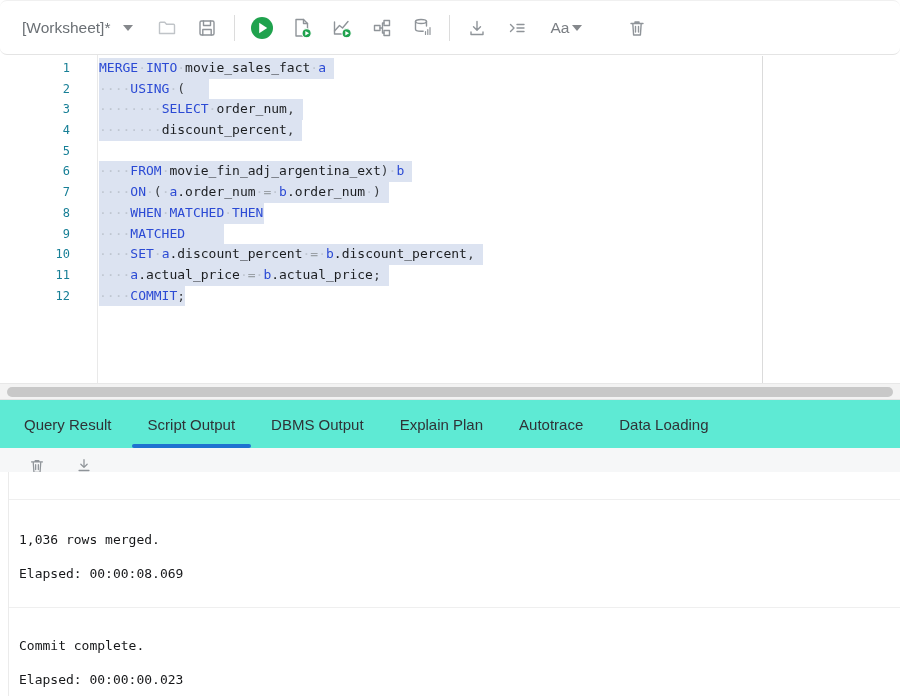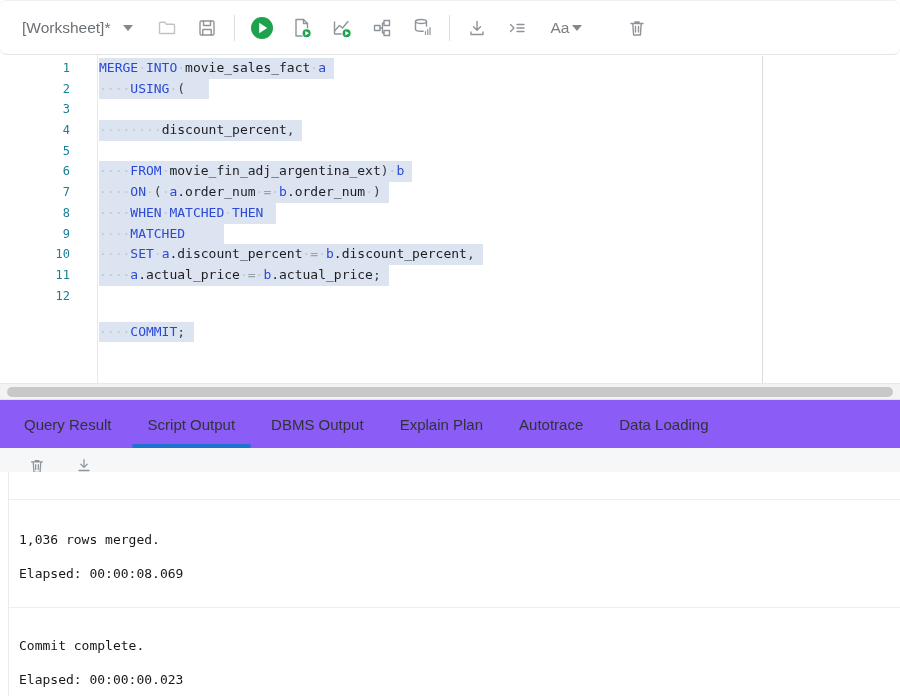--- a/index.html
+++ b/index.html
@@ -41,21 +41,21 @@
   .tok-pu { color:#3a3d41; }
   .tok-op { color:#9aa0a6; }
   .tok-ws { color:#bfc6d1; }
 
   
   .hscroll { height:16px; background:#f3f3f3; border-top:1px solid #e8e8e8;
              padding:3px 7px; }
   .hthumb { height:10px; width:100%; background:#c8c8c8; border-radius:5px; }
 
   
-  .tabbar { height:49px; display:flex; align-items:stretch; background:#8b5cf6;
+  .tabbar { height:49px; display:flex; align-items:stretch; background:#5eead4;
             border-top:1px solid #e3e3e3; padding-left:6px; }
   .tab { display:flex; align-items:center; padding:0 18px; font-size:15px;
          color:#2f3337; position:relative; cursor:pointer; white-space:nowrap; }
   .tab.active::after { content:""; position:absolute; left:2px; right:2px;
          bottom:0; height:4px; background:var(--accent_blue); border-radius:3px; }
 
   
   .panel-toolbar { height:24px; background:#f6f7f8; position:relative;
                    overflow:hidden; }
   .panel-toolbar .tbtn-sm { position:absolute; top:9px; width:20px; height:20px;
@@ -154,30 +154,30 @@
     </svg>
   </div>
 </div>
 
 <div class="editor">
   <div class="gutter-line"></div>
   <div class="margin-line"></div>
   <div class="code">
       <div class="crow"><span class="ln">1</span><span class="ct"><span class="sel" style="padding-right: 7.8px;"><span class="tok-kw">MERGE</span><span class="tok-ws">·</span><span class="tok-kw">INTO</span><span class="tok-ws">·</span><span class="tok-id">movie_sales_fact</span><span class="tok-ws">·</span><span class="tok-al">a</span></span></span></div>
       <div class="crow"><span class="ln">2</span><span class="ct"><span class="sel" style="padding-right: 23.4px;"><span class="tok-ws">····</span><span class="tok-kw">USING</span><span class="tok-ws">·</span><span class="tok-pu">(</span></span></span></div>
-      <div class="crow"><span class="ln">3</span></div>
+      <div class="crow"><span class="ln">3</span><span class="ct"><span class="sel" style="padding-right: 7.8px;"><span class="tok-ws">········</span><span class="tok-kw">SELECT</span><span class="tok-ws">·</span><span class="tok-id">order_num</span><span class="tok-pu">,</span></span></span></div>
       <div class="crow"><span class="ln">4</span><span class="ct"><span class="sel" style="padding-right: 7.8px;"><span class="tok-ws">········</span><span class="tok-id">discount_percent</span><span class="tok-pu">,</span></span></span></div>
       <div class="crow"><span class="ln">5</span></div>
       <div class="crow"><span class="ln">6</span><span class="ct"><span class="sel" style="padding-right: 7.8px;"><span class="tok-ws">····</span><span class="tok-kw">FROM</span><span class="tok-ws">·</span><span class="tok-id">movie_fin_adj_argentina_ext</span><span class="tok-pu">)</span><span class="tok-ws">·</span><span class="tok-al">b</span></span></span></div>
       <div class="crow"><span class="ln">7</span><span class="ct"><span class="sel" style="padding-right: 7.8px;"><span class="tok-ws">····</span><span class="tok-kw">ON</span><span class="tok-ws">·</span><span class="tok-pu">(</span><span class="tok-ws">·</span><span class="tok-al">a</span><span class="tok-id">.order_num</span><span class="tok-ws">·</span><span class="tok-op">=</span><span class="tok-ws">·</span><span class="tok-al">b</span><span class="tok-id">.order_num</span><span class="tok-ws">·</span><span class="tok-pu">)</span></span></span></div>
-      <div class="crow"><span class="ln">8</span><span class="ct"><span class="sel" style="padding-right: 13px;"><span class="tok-ws">····</span><span class="tok-kw">WHEN</span><span class="tok-ws">·</span><span class="tok-kw">MATCHED</span><span class="tok-ws">·</span><span class="tok-kw">THEN</span></span></span></div>
+      <div class="crow"><span class="ln">8</span><span class="ct"><span class="sel" style="padding-right: 1px;"><span class="tok-ws">····</span><span class="tok-kw">WHEN</span><span class="tok-ws">·</span><span class="tok-kw">MATCHED</span><span class="tok-ws">·</span><span class="tok-kw">THEN</span></span></span></div>
       <div class="crow"><span class="ln">9</span><span class="ct"><span class="sel" style="padding-right: 39px;"><span class="tok-ws">····</span><span class="tok-kw">MATCHED</span></span></span></div>
       <div class="crow"><span class="ln">10</span><span class="ct"><span class="sel" style="padding-right: 7.8px;"><span class="tok-ws">····</span><span class="tok-kw">SET</span><span class="tok-ws">·</span><span class="tok-al">a</span><span class="tok-id">.discount_percent</span><span class="tok-ws">·</span><span class="tok-op">=</span><span class="tok-ws">·</span><span class="tok-al">b</span><span class="tok-id">.discount_percent</span><span class="tok-pu">,</span></span></span></div>
       <div class="crow"><span class="ln">11</span><span class="ct"><span class="sel" style="padding-right: 7.8px;"><span class="tok-ws">····</span><span class="tok-al">a</span><span class="tok-id">.actual_price</span><span class="tok-ws">·</span><span class="tok-op">=</span><span class="tok-ws">·</span><span class="tok-al">b</span><span class="tok-id">.actual_price</span><span class="tok-pu">;</span></span></span></div>
-      <div class="crow"><span class="ln">12</span><span class="ct"><span class="sel" style="padding-right: 9px; margin-top: 36px;"><span class="tok-ws">····</span><span class="tok-kw">COMMIT</span><span class="tok-pu">;</span></span></span></div>
+      <div class="crow"><span class="ln">12</span><span class="ct"><span class="sel" style="padding-right: 0;"><span class="tok-ws">····</span><span class="tok-kw">COMMIT</span><span class="tok-pu">;</span></span></span></div>
     </div>
 </div>
 
 <div class="hscroll">
   <div class="hthumb"></div>
 </div>
 
 <div class="tabbar">
     <div class="tab">Query Result</div>
     <div class="tab active">Script Output</div>

